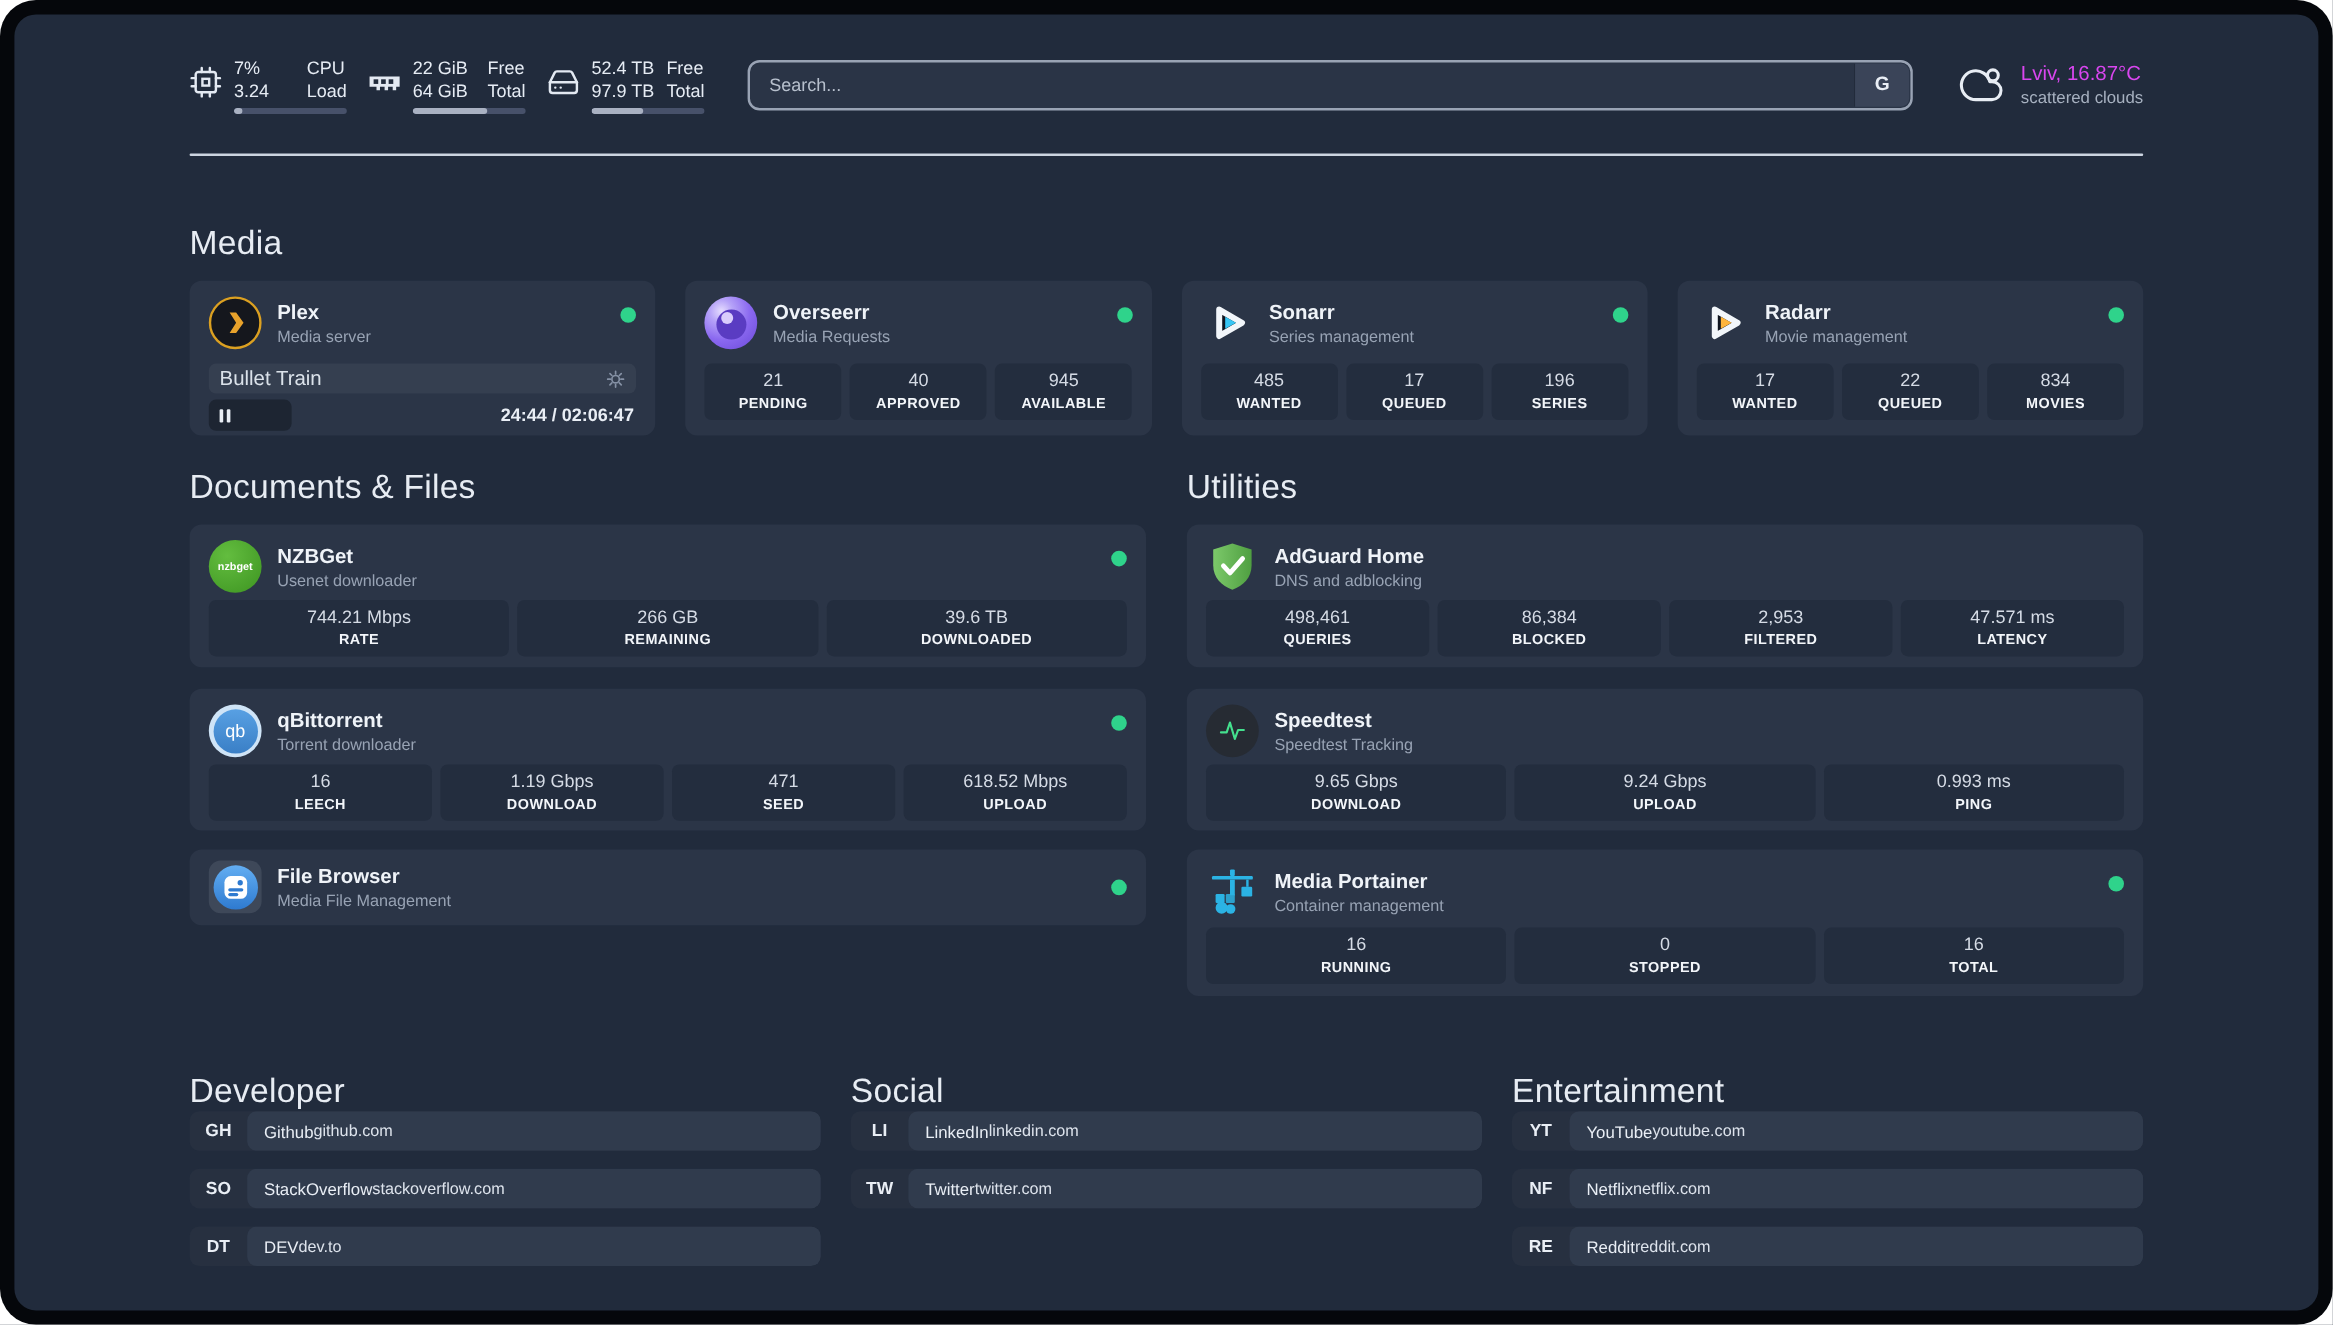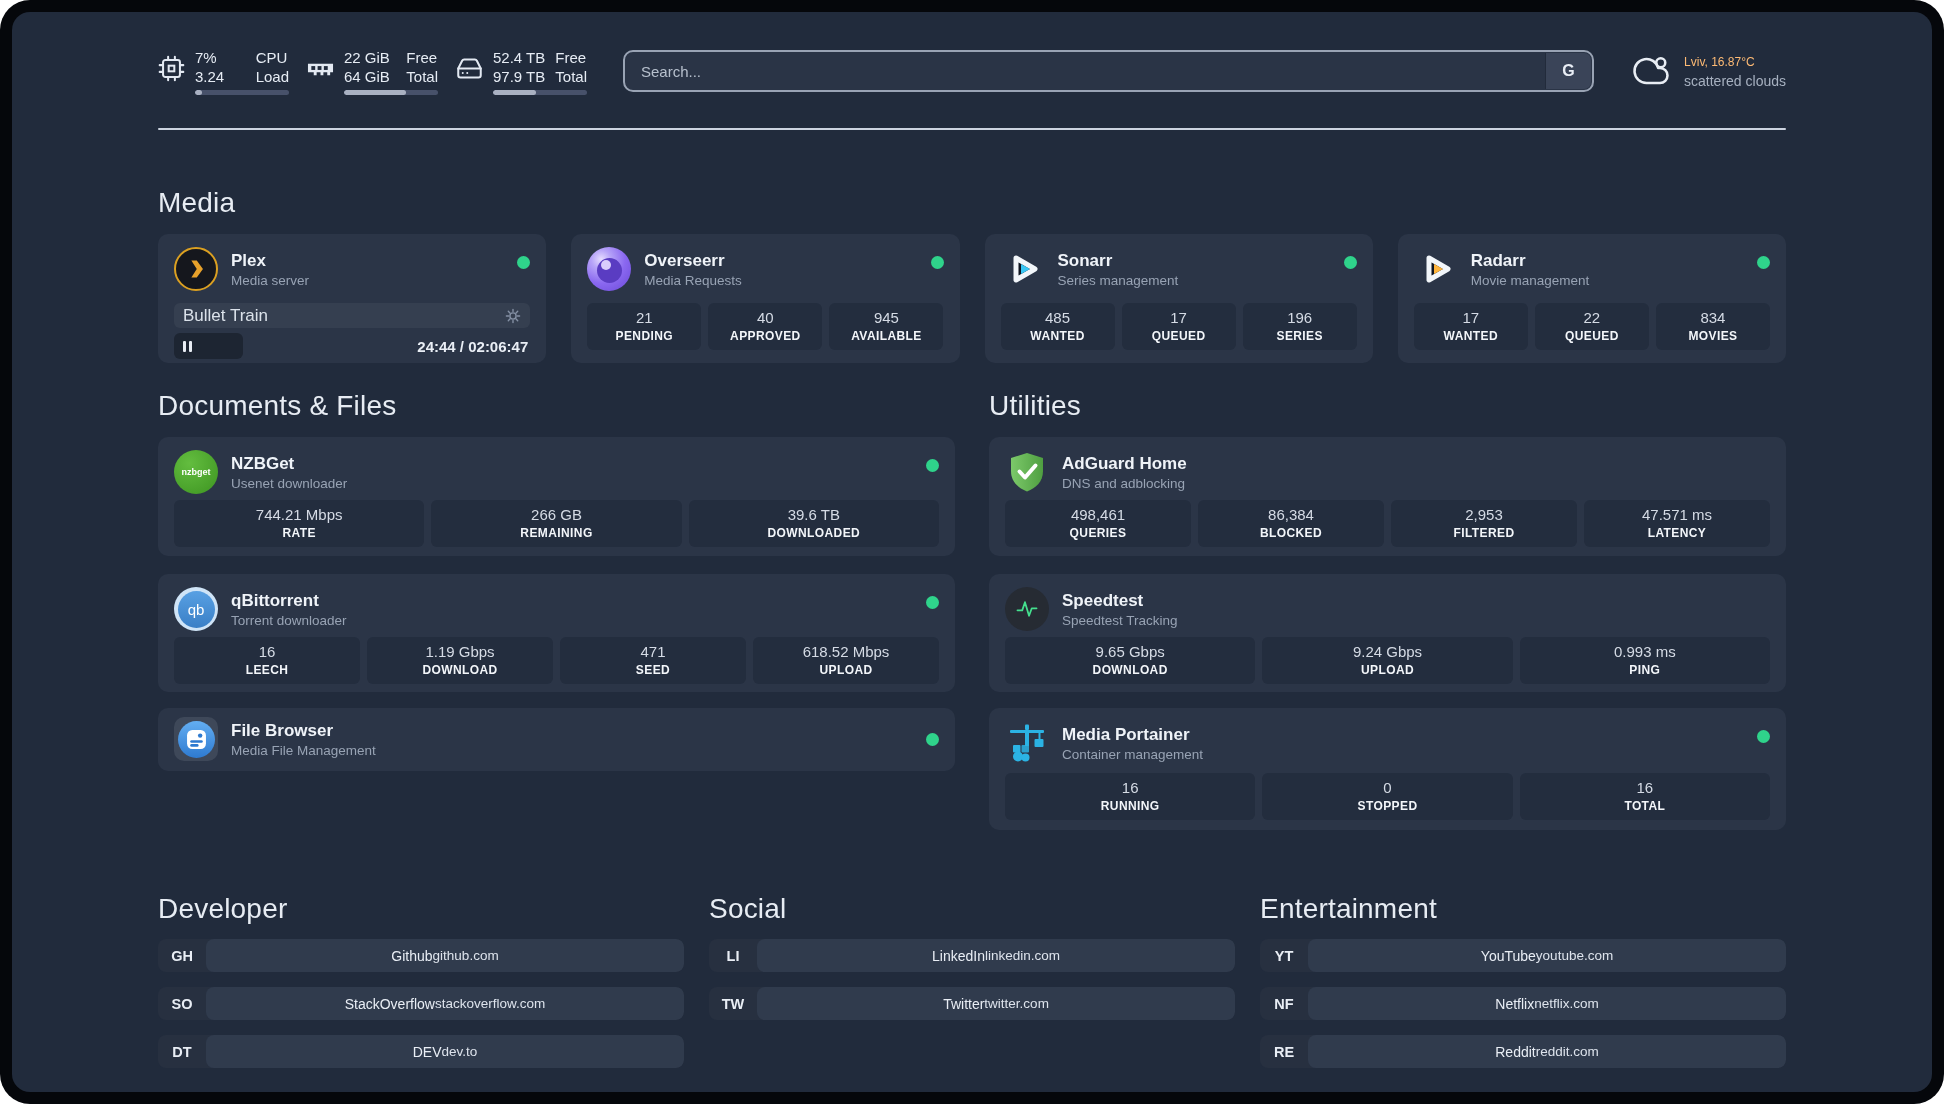--- a/index.html
+++ b/index.html
@@ -27,21 +27,21 @@
     border:2px solid #99a3b4;border-radius:10px;box-sizing:border-box}
   .search input{position:absolute;inset:0;background:transparent;border:none;outline:none;
     color:#dfe5ee;font-size:15px;padding:0 60px 0 16px;font-family:inherit}
   .search input::placeholder{color:#b7c0cd}
   .g-btn{position:absolute;top:1px;right:1px;bottom:1px;width:46px;background:#3a4458;border:none;
     border-radius:0 7px 7px 0;color:#e9eef5;font-size:16px;font-weight:600;font-family:inherit;
     border-left:1px solid #222b3b;cursor:pointer}
 
   .weather{display:flex;align-items:center;gap:12px;flex:none}
   .weather-icon{width:42px;height:36px;color:#e8edf4}
-  .weather-line1{font-size:12px;color:#fdba74;font-weight:500;line-height:20px}
+  .weather-line1{font-size:17px;color:#d946ef;font-weight:500;line-height:20px}
   .weather-line2{font-size:14px;color:#a7b1c0;line-height:18px}
 
   .divider{height:2px;background:#ccd4e0;margin-top:34px;border-radius:1px}
 
   
   .section-title{margin:0;font-size:28px;font-weight:500;color:#e7ecf3;letter-spacing:.2px;line-height:34px}
   .media-section{margin-top:56px}
   .cards4{display:grid;grid-template-columns:repeat(4,1fr);gap:25px;margin-top:14px}
   .two-col{display:grid;grid-template-columns:1fr 1fr;gap:34px;margin-top:26px}
   .col-stack{display:flex;flex-direction:column;margin-top:14px}
@@ -90,24 +90,24 @@
   .icon-qb{background:#cfe4f7}
   .icon-qb .inner{width:37px;height:37px;border-radius:50%;background:linear-gradient(180deg,#58a0e3,#3a7fc6);
     display:flex;align-items:center;justify-content:center;color:#fff;font-size:15px;font-weight:400}
   .icon-fb{width:44px;height:44px;border-radius:10px;background:#3e4859;display:flex;align-items:center;justify-content:center}
   .icon-fb .inner{width:37px;height:37px;border-radius:50%;background:linear-gradient(180deg,#63aef2,#2e7ad0);
     display:flex;align-items:center;justify-content:center}
   .icon-speed{background:#262b33}
 
   
   .links-row{display:grid;grid-template-columns:repeat(3,1fr);gap:25px;margin-top:62px}
-  .link-list{display:flex;flex-direction:column;gap:15px;margin-top:13px}
+  .link-list{display:flex;flex-direction:column;gap:15px;}
   .link-item{height:33px;background:#273040;border-radius:8px;display:flex;align-items:stretch;overflow:hidden;cursor:pointer}
   .link-abbr{width:48px;display:flex;align-items:center;justify-content:center;font-size:14.5px;font-weight:600;color:#e9eef5;flex:none}
-  .link-main{flex:1;background:#303b4d;border-radius:8px;display:flex;align-items:center;justify-content:center;padding:0 14px}
+  .link-main{flex:1;background:#303b4d;border-radius:8px;display:flex;align-items:center;justify-content:flex-start;padding:0 14px}
   .link-name{font-size:14px;color:#e9eef5}
   .link-url{font-size:13.5px;color:#dde3ec}
 </style>
 </head>
 <body>
 
 <div class="bezel">
 <div class="page">
 <div class="content">
 

